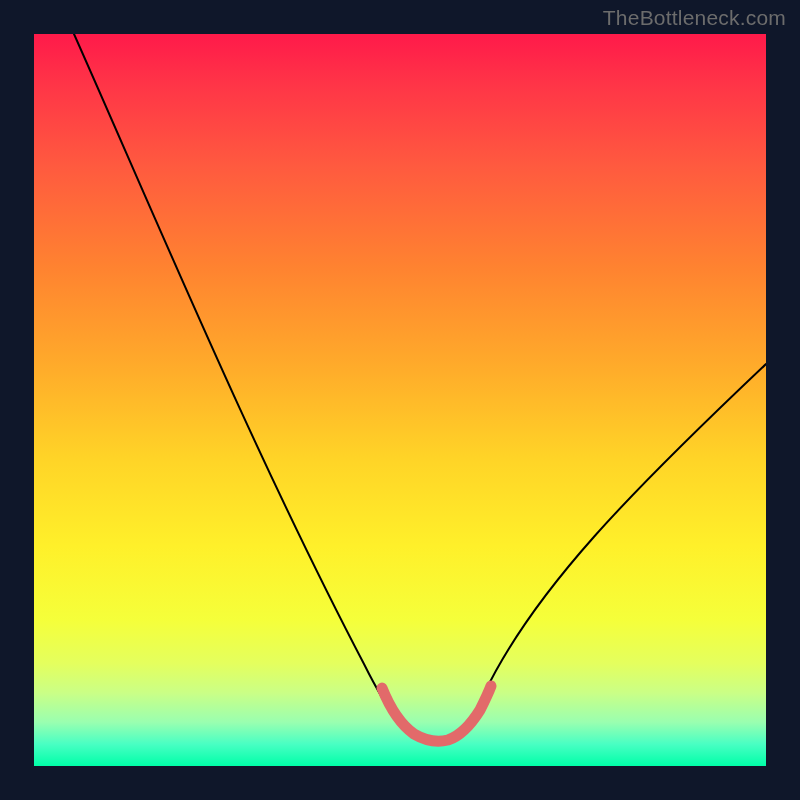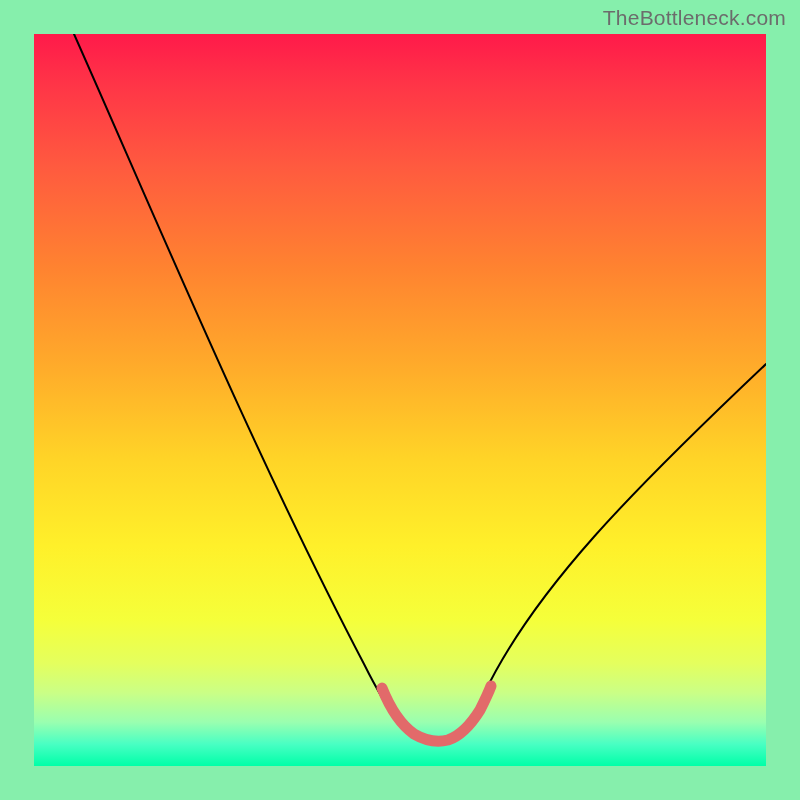--- a/index.html
+++ b/index.html
@@ -8,21 +8,21 @@
     width: 800px;
     height: 800px;
     overflow: hidden;
     background: #000;
     font-family: Arial, Helvetica, sans-serif;
   }
   .stage {
     position: relative;
     width: 800px;
     height: 800px;
-    background: #86efac;
+    background: #0f172a;
   }
   .plot {
     position: absolute;
     left: 34px;
     top: 34px;
     width: 732px;
     height: 732px;
     overflow: hidden;
   }
   .gradient {

